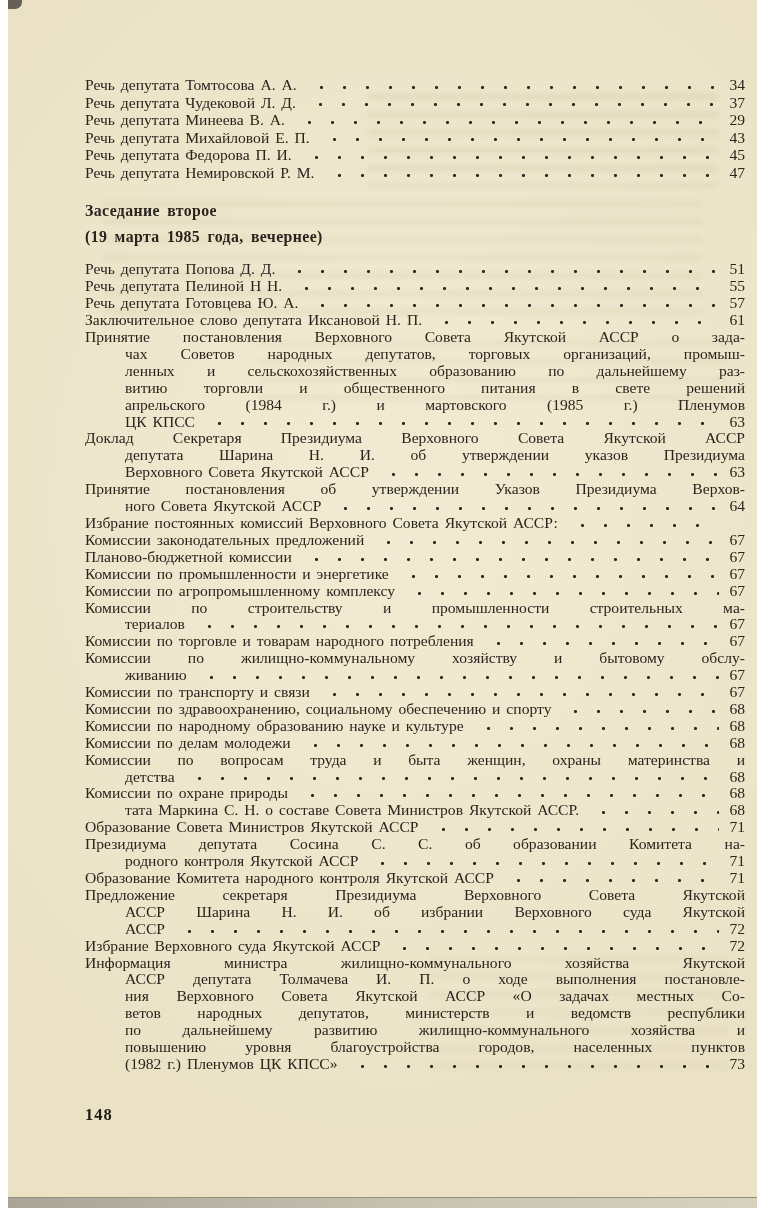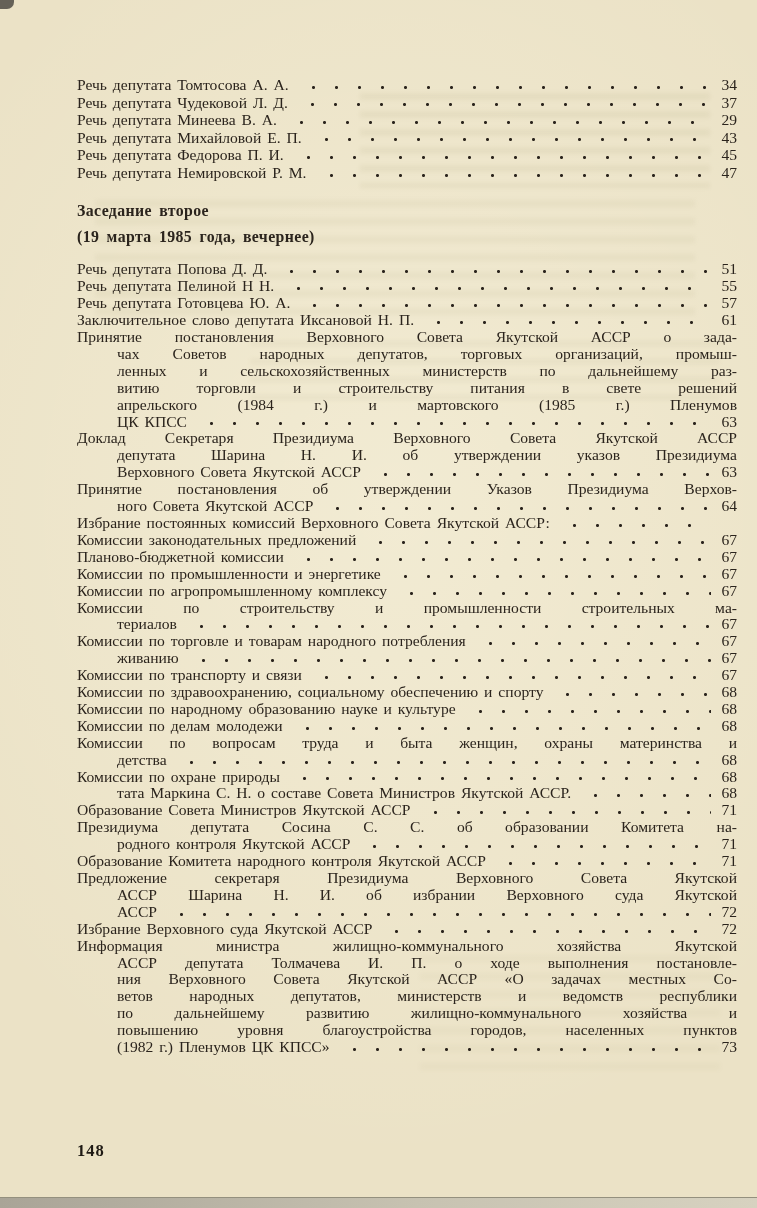--- a/index.html
+++ b/index.html
@@ -11,20 +11,21 @@
     width: 757px; height: 1208px;
     overflow: hidden;
     font-family: "Liberation Serif", serif;
   }
   .paper {
     position: absolute; inset: 0;
     background:
       radial-gradient(ellipse 120% 90% at 52% 42%, rgba(255,252,235,.35) 0%, rgba(255,252,235,0) 60%),
       radial-gradient(ellipse 140% 120% at 50% 50%, var(--paper) 55%, #e0d6b6 100%);
     background-color: var(--paper);
+    margin-left: 8px;
   }
   
   .ghost {
     position: absolute;
     filter: blur(2px);
     opacity: .45;
     background: repeating-linear-gradient(
       to bottom,
       rgba(0,0,0,0) 0 5px,
       rgba(146,140,92,.20) 5px 12px,
@@ -86,21 +87,21 @@
   .heading {
     font-weight: bold;
     font-size: 15.8px;
     letter-spacing: .4px;
     word-spacing: 3px;
     margin: 21px 0 15px;
   }
   .heading .h-line2 { margin-top: 10px; }
   .folio {
     position: absolute;
-    left: 77px; top: 1141px;
+    left: 77px; top: 1105px;
     font-weight: bold;
     font-size: 16.5px;
     letter-spacing: 1px;
     color: #1f1a14;
   }
 </style>
 </head>
 <body>
 
 <div class="paper">
@@ -164,22 +165,22 @@
           <span class="leader"></span>
           <span class="pagenum">57</span>
         </div>
         <div class="row">
           <span class="txt">Заключительное слово депутата Иксановой Н. П.</span>
           <span class="leader"></span>
           <span class="pagenum">61</span>
         </div>
         <div class="jline">Принятие постановления Верховного Совета Якутской АССР о зада-</div>
         <div class="jline cont">чах Советов народных депутатов, торговых организаций, промыш-</div>
-        <div class="jline cont">ленных и сельскохозяйственных министерств по дальнейшему раз-</div>
-        <div class="jline cont">витию торговли и строительству питания в свете решений</div>
+        <div class="jline cont">ленных и сельскохозяйственных образованию по дальнейшему раз-</div>
+        <div class="jline cont">витию торговли и общественного питания в свете решений</div>
         <div class="jline cont">апрельского (1984 г.) и мартовского (1985 г.) Пленумов</div>
         <div class="row cont">
           <span class="txt">ЦК КПСС</span>
           <span class="leader"></span>
           <span class="pagenum">63</span>
         </div>
         <div class="jline">Доклад Секретаря Президиума Верховного Совета Якутской АССР</div>
         <div class="jline cont">депутата Шарина Н. И. об утверждении указов Президиума</div>
         <div class="row cont">
           <span class="txt">Верховного Совета Якутской АССР</span>
@@ -221,20 +222,21 @@
         <div class="row cont">
           <span class="txt">териалов</span>
           <span class="leader"></span>
           <span class="pagenum">67</span>
         </div>
         <div class="row">
           <span class="txt">Комиссии по торговле и товарам народного потребления</span>
           <span class="leader"></span>
           <span class="pagenum">67</span>
         </div>
+        <div class="jline">Комиссии по жилищно-коммунальному хозяйству и бытовому обслу-</div>
         <div class="row cont">
           <span class="txt">живанию</span>
           <span class="leader"></span>
           <span class="pagenum">67</span>
         </div>
         <div class="row">
           <span class="txt">Комиссии по транспорту и связи</span>
           <span class="leader"></span>
           <span class="pagenum">67</span>
         </div>

